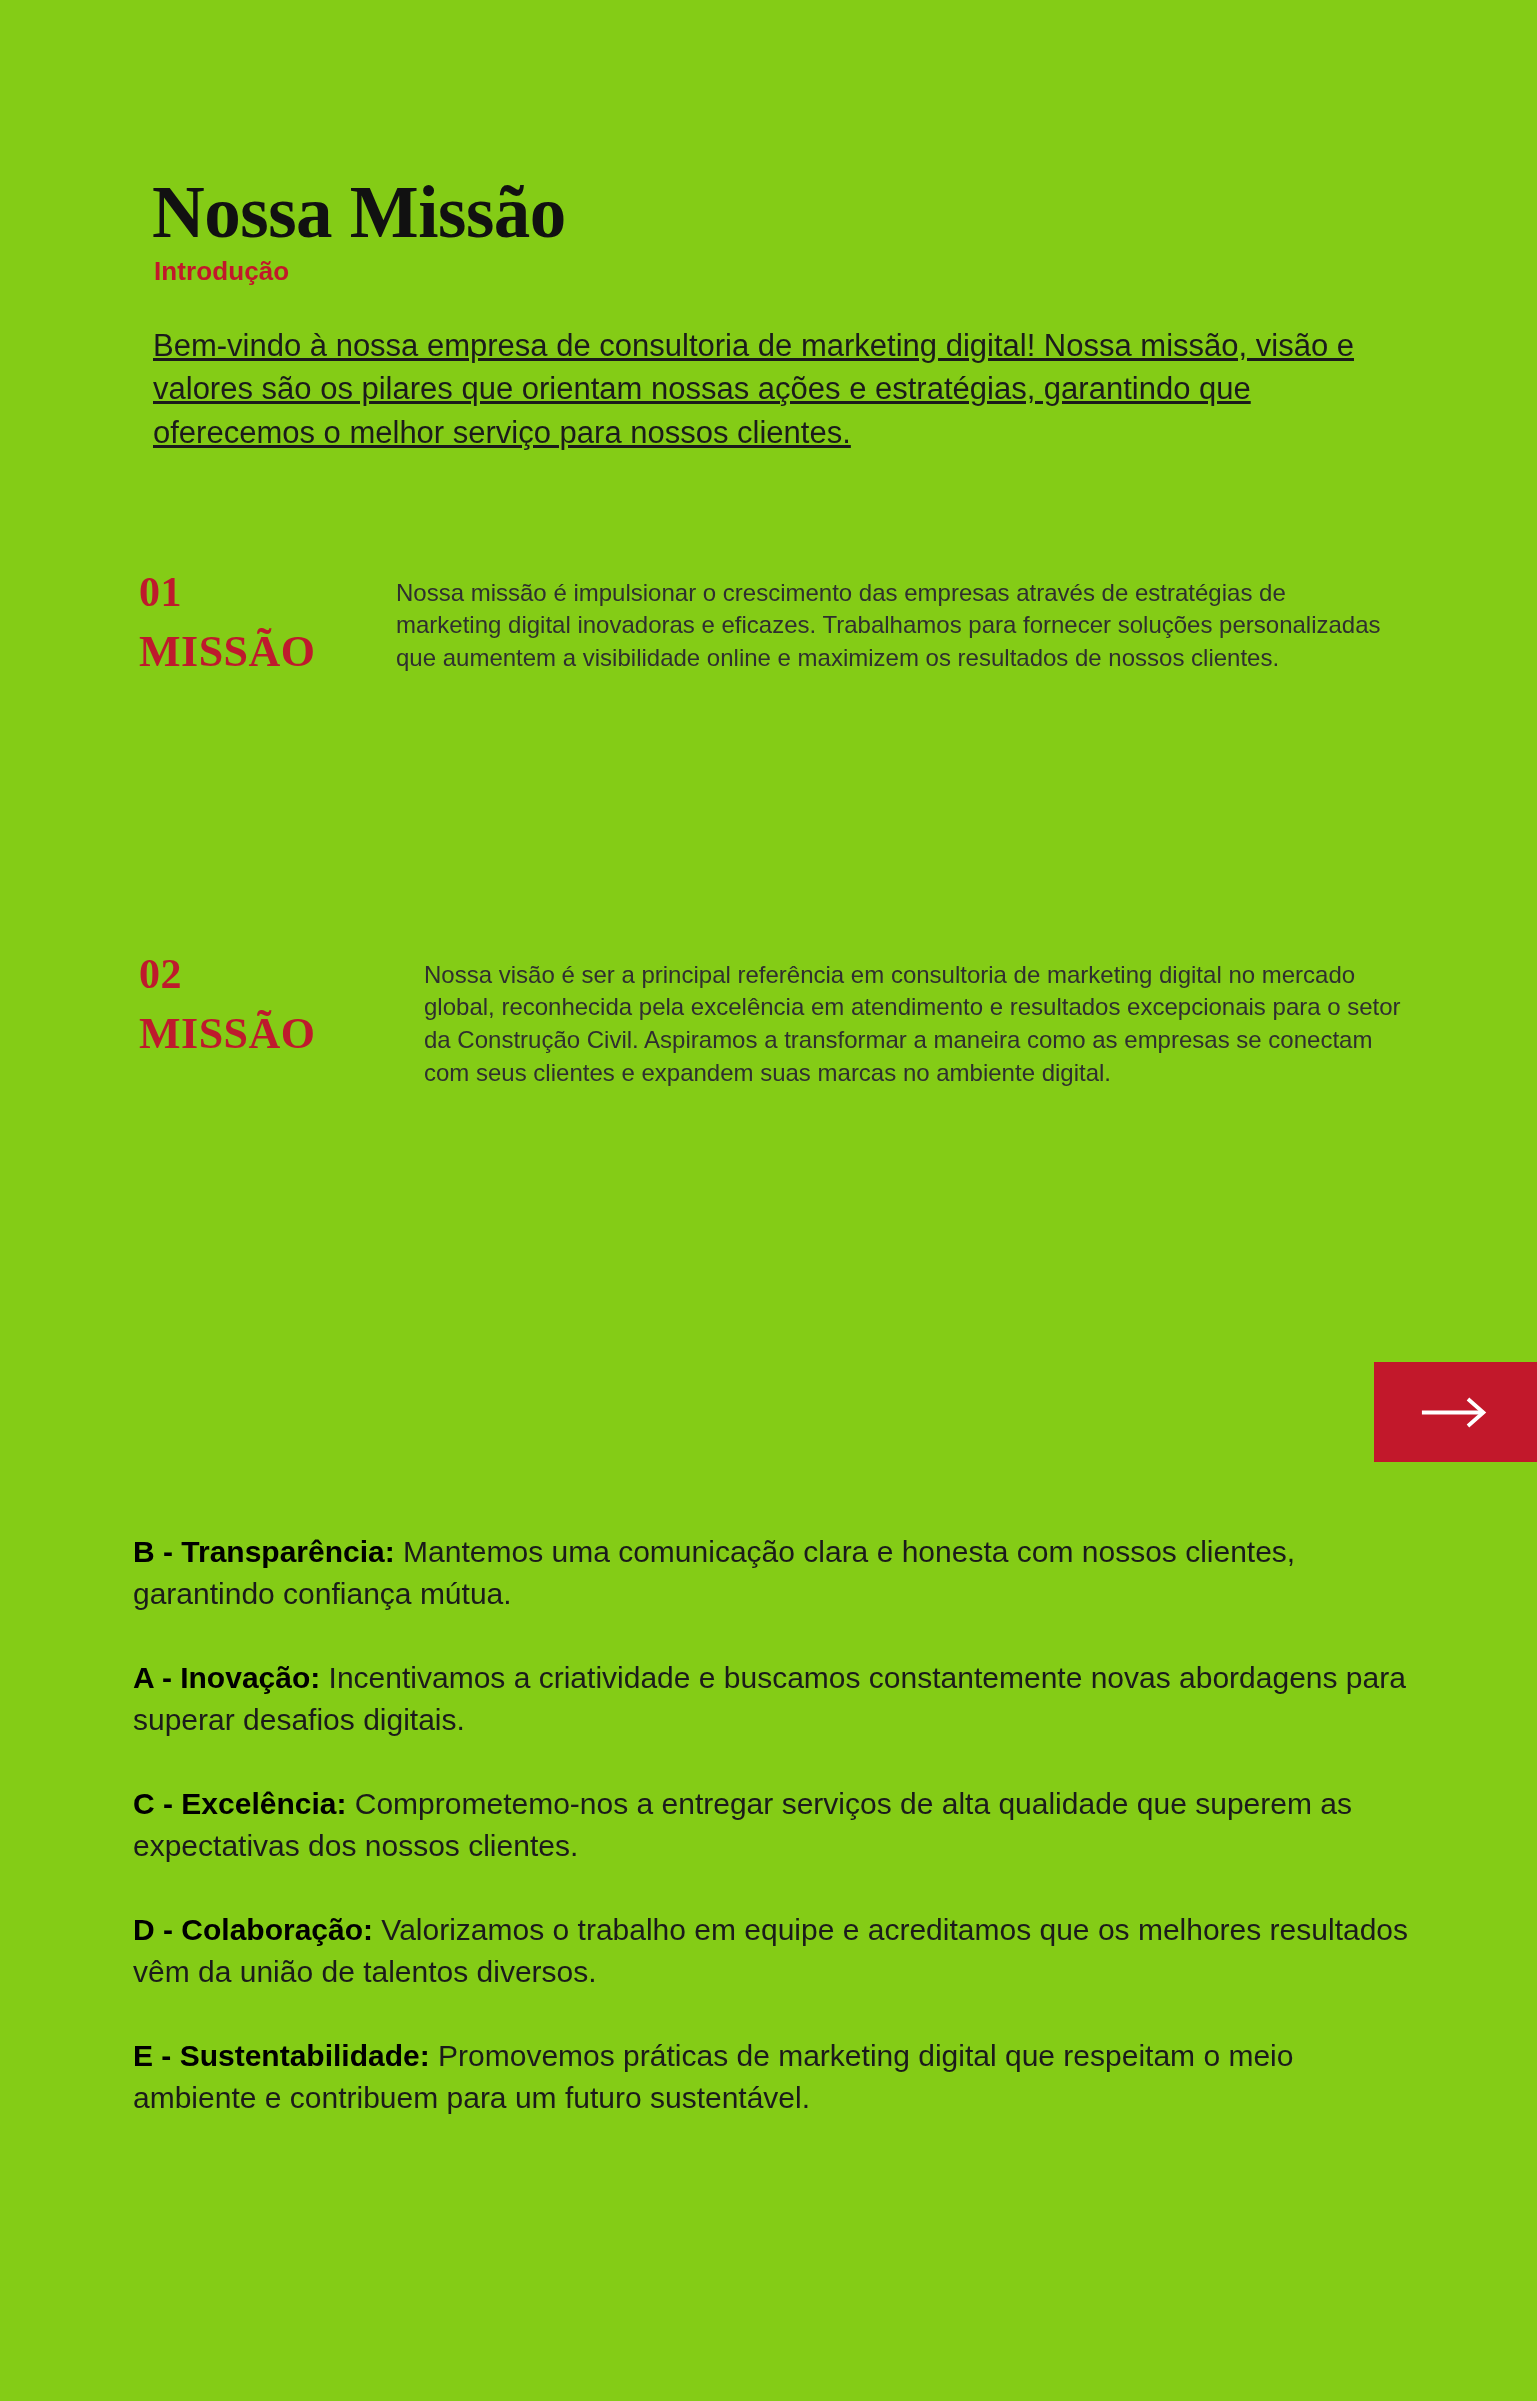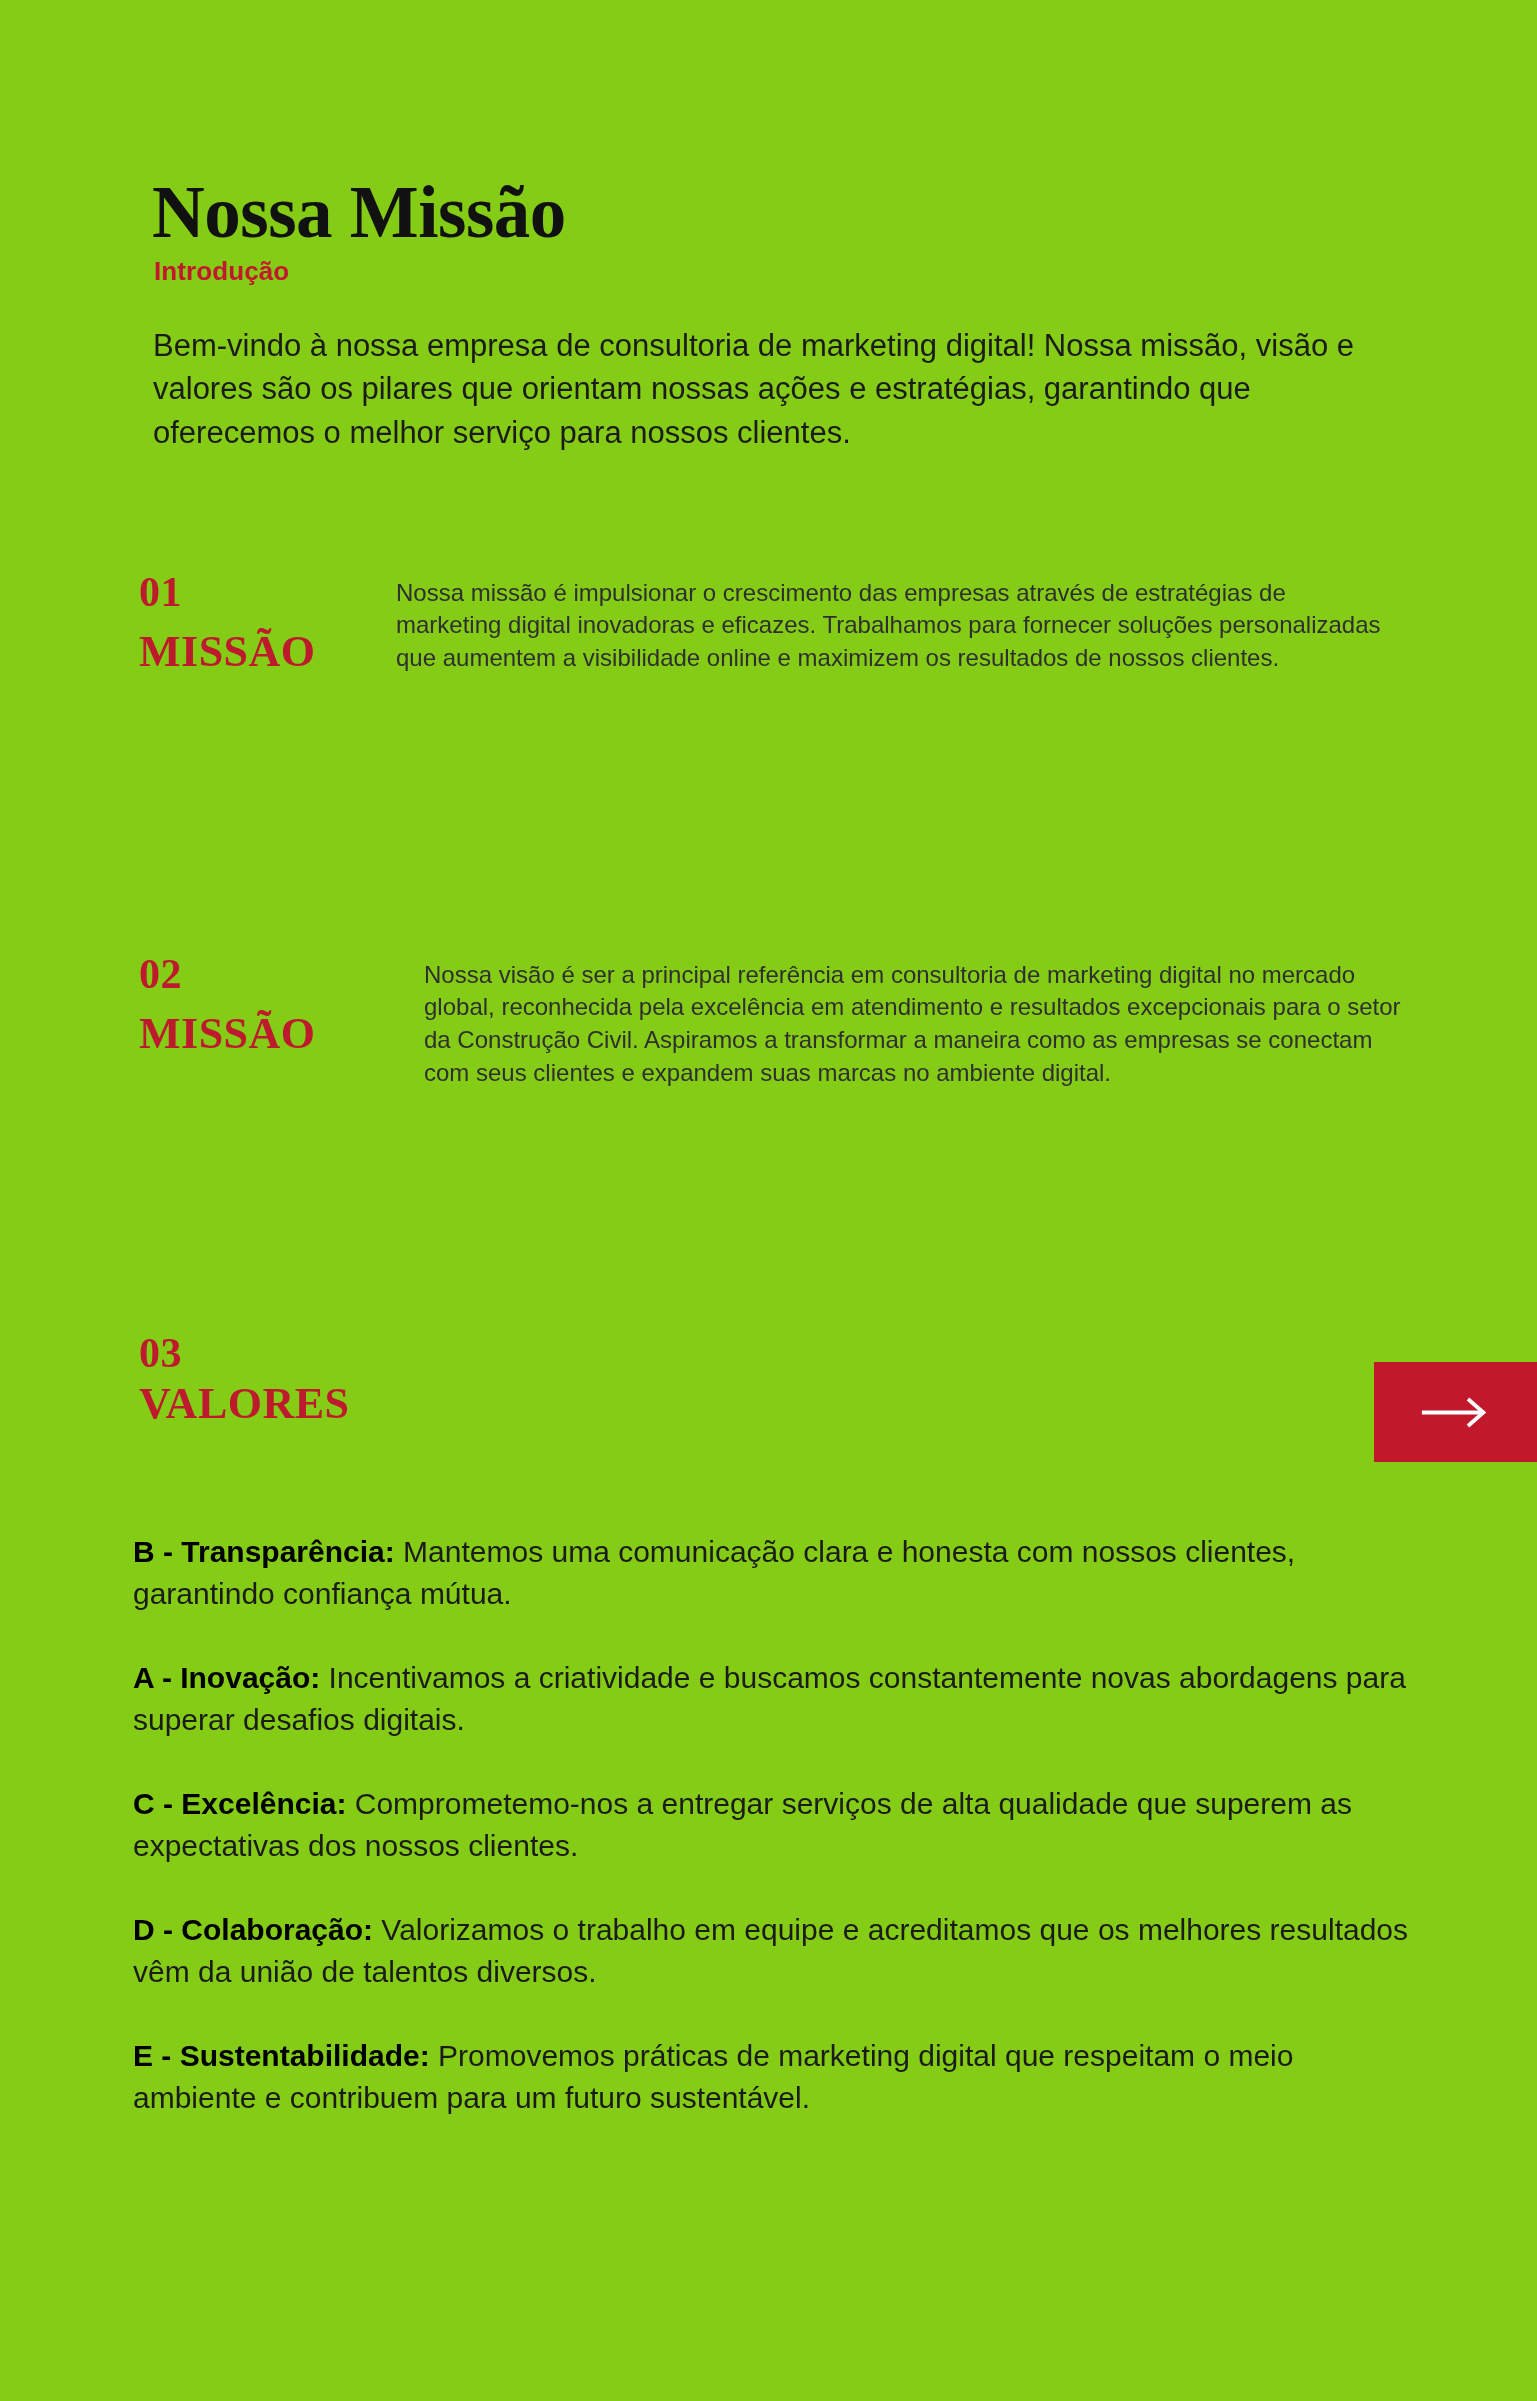--- a/index.html
+++ b/index.html
@@ -50,20 +50,21 @@
 
   .intro-body {
     position: absolute;
     left: 153px;
     top: 293px;
     width: 1239px;
     font-size: 31px;
     font-weight: 400;
     line-height: 1.40;
     color: #1b1b1b;
+    text-decoration: underline;
   }
 
   
   .section {
     position: absolute;
     display: flex;
     align-items: flex-start;
   }
   .section .label-col {
     width: 257px;
@@ -173,24 +174,20 @@
   </div>
 
   <div class="section" id="section-vision">
     <div class="label-col">
       <span class="num">02</span>
       <span class="name">MISSÃO</span>
     </div>
     <div class="body-col">Nossa visão é ser a principal referência em consultoria de marketing digital no mercado global, reconhecida pela excelência em atendimento e resultados excepcionais para o setor da Construção Civil. Aspiramos a transformar a maneira como as empresas se conectam com seus clientes e expandem suas marcas no ambiente digital.</div>
   </div>
 
-  <div class="values-head">
-    <span class="num">03</span>
-    <span class="name">VALORES</span>
-  </div>
 
   <div class="arrow-button">
     <span>
       <svg width="71" height="33" viewBox="0 0 74 34" aria-hidden="true">
         <line x1="2" y1="17" x2="66" y2="17" stroke="#ffffff" stroke-width="4" stroke-linecap="butt"></line>
         <polyline points="50,3 66,17 50,31" fill="none" stroke="#ffffff" stroke-width="4" stroke-linecap="butt" stroke-linejoin="miter"></polyline>
       </svg>
     </span>
   </div>
 

